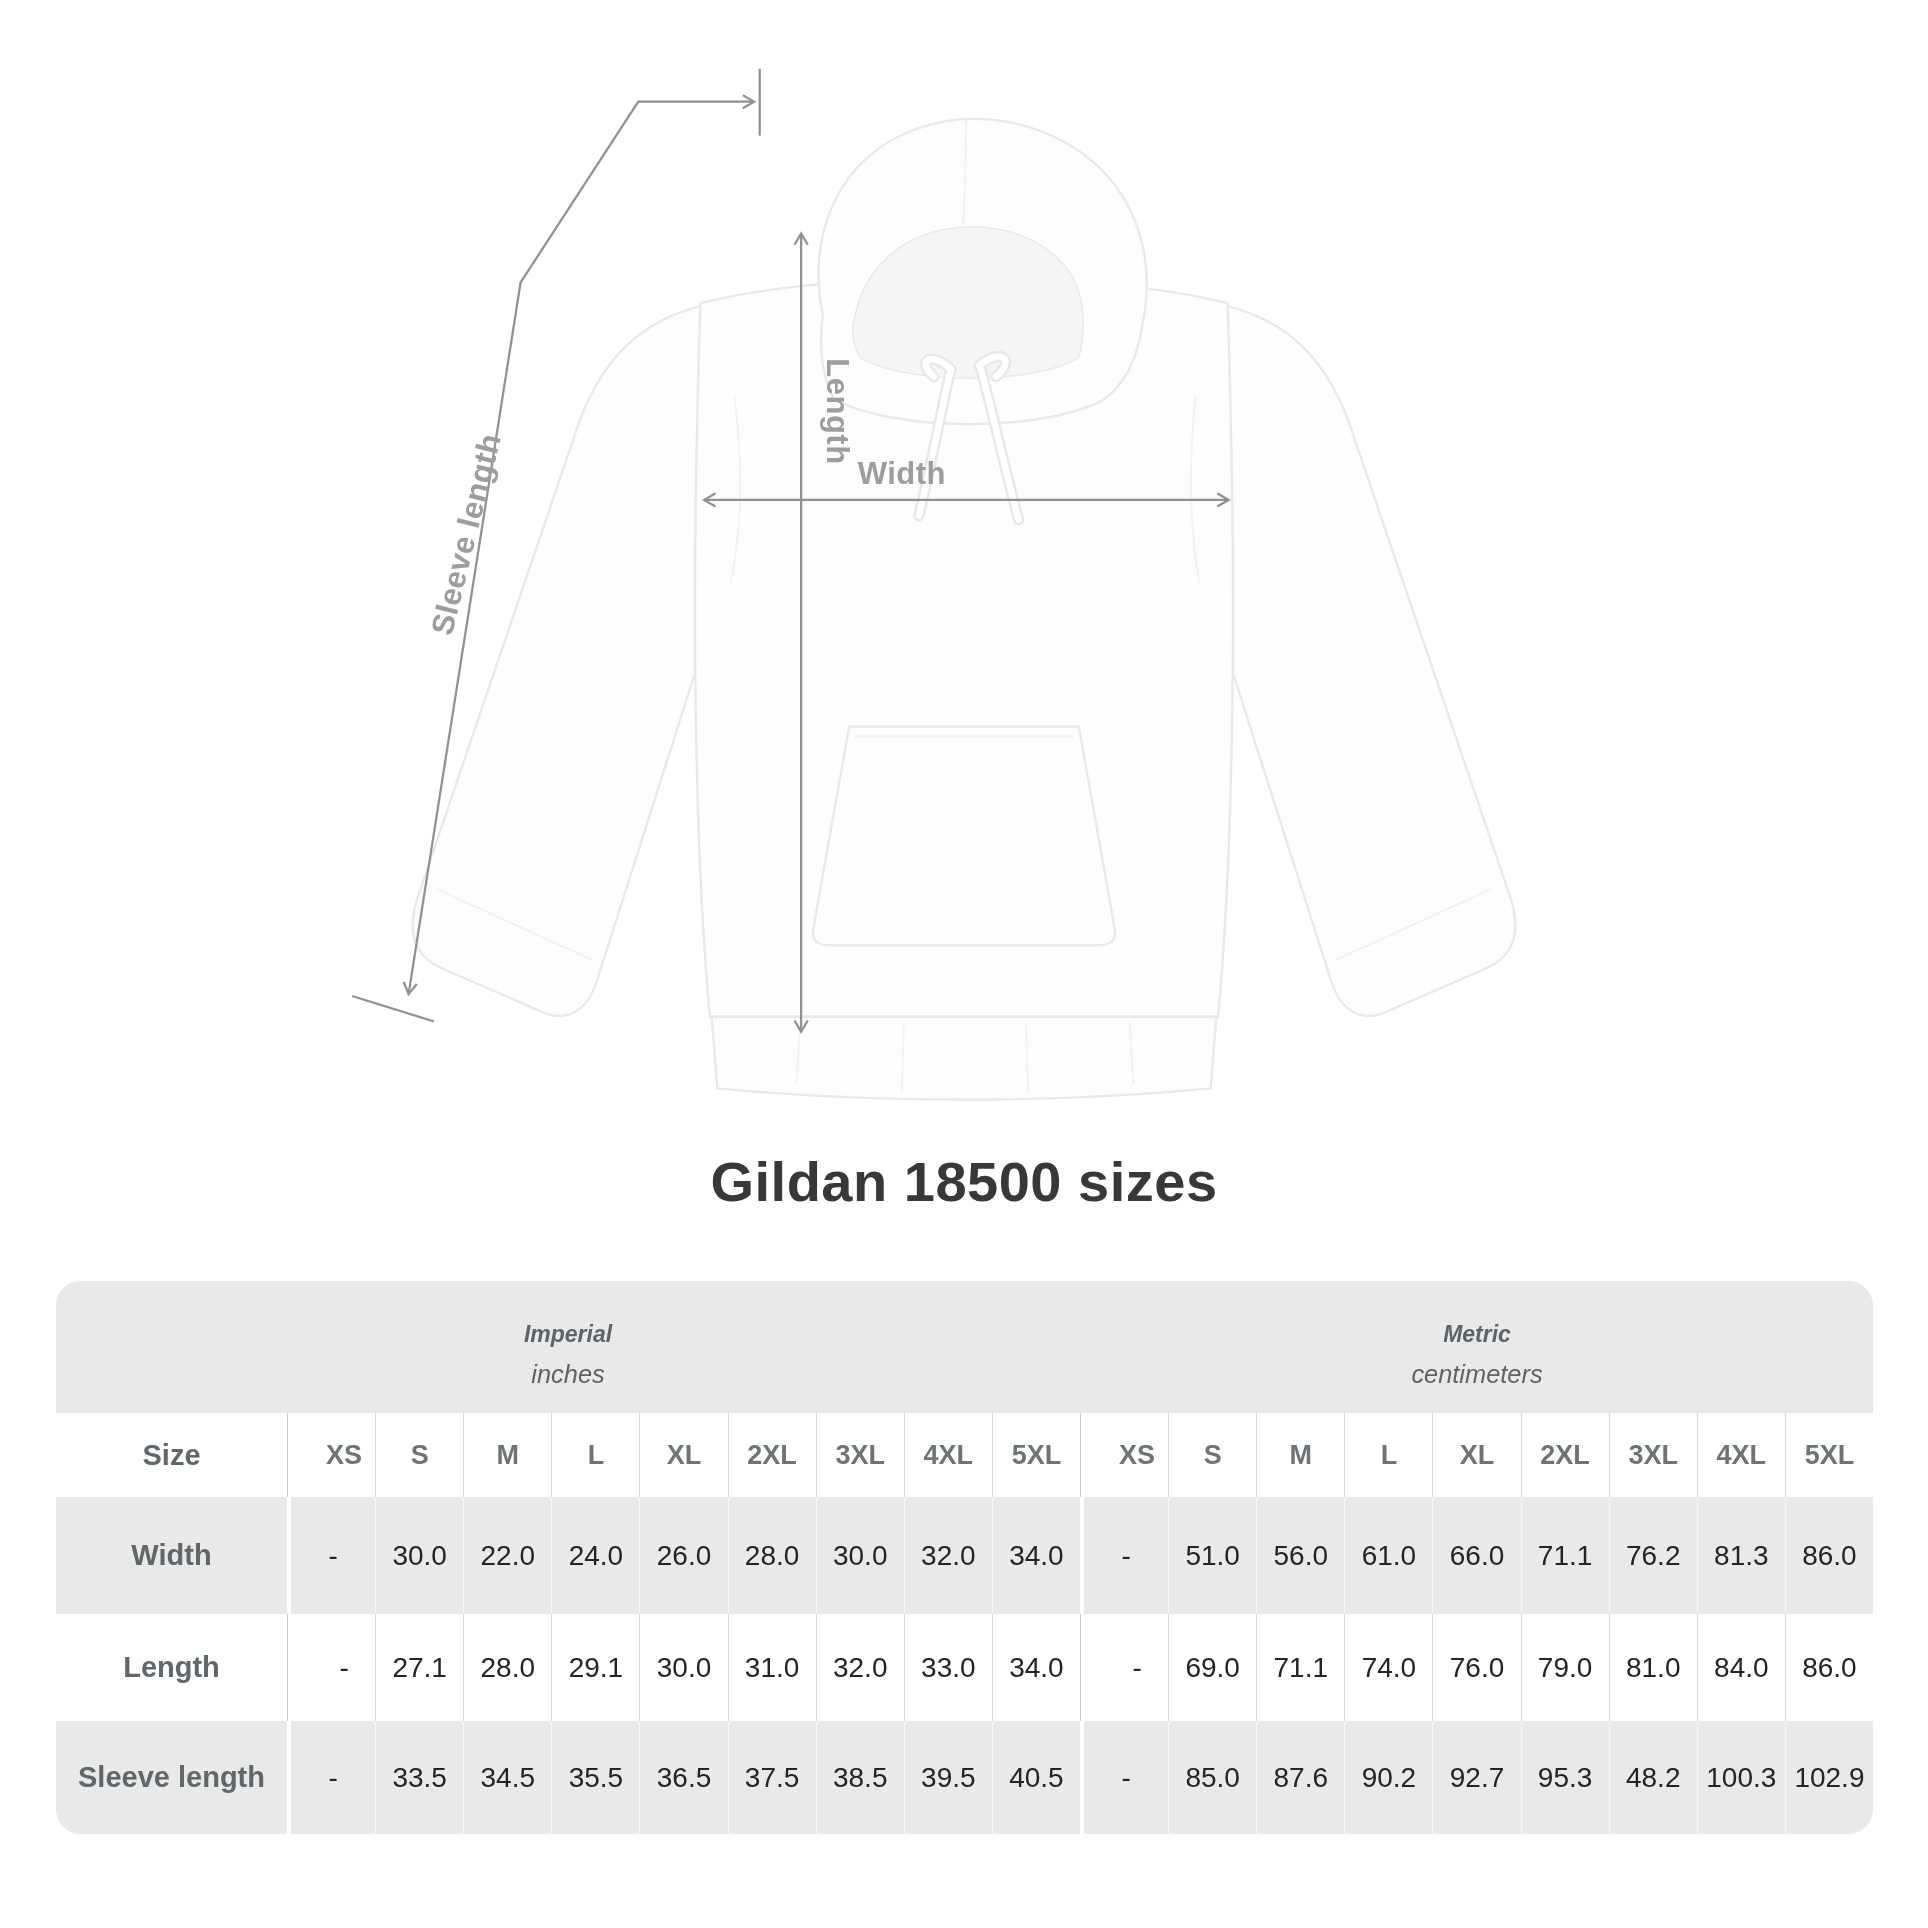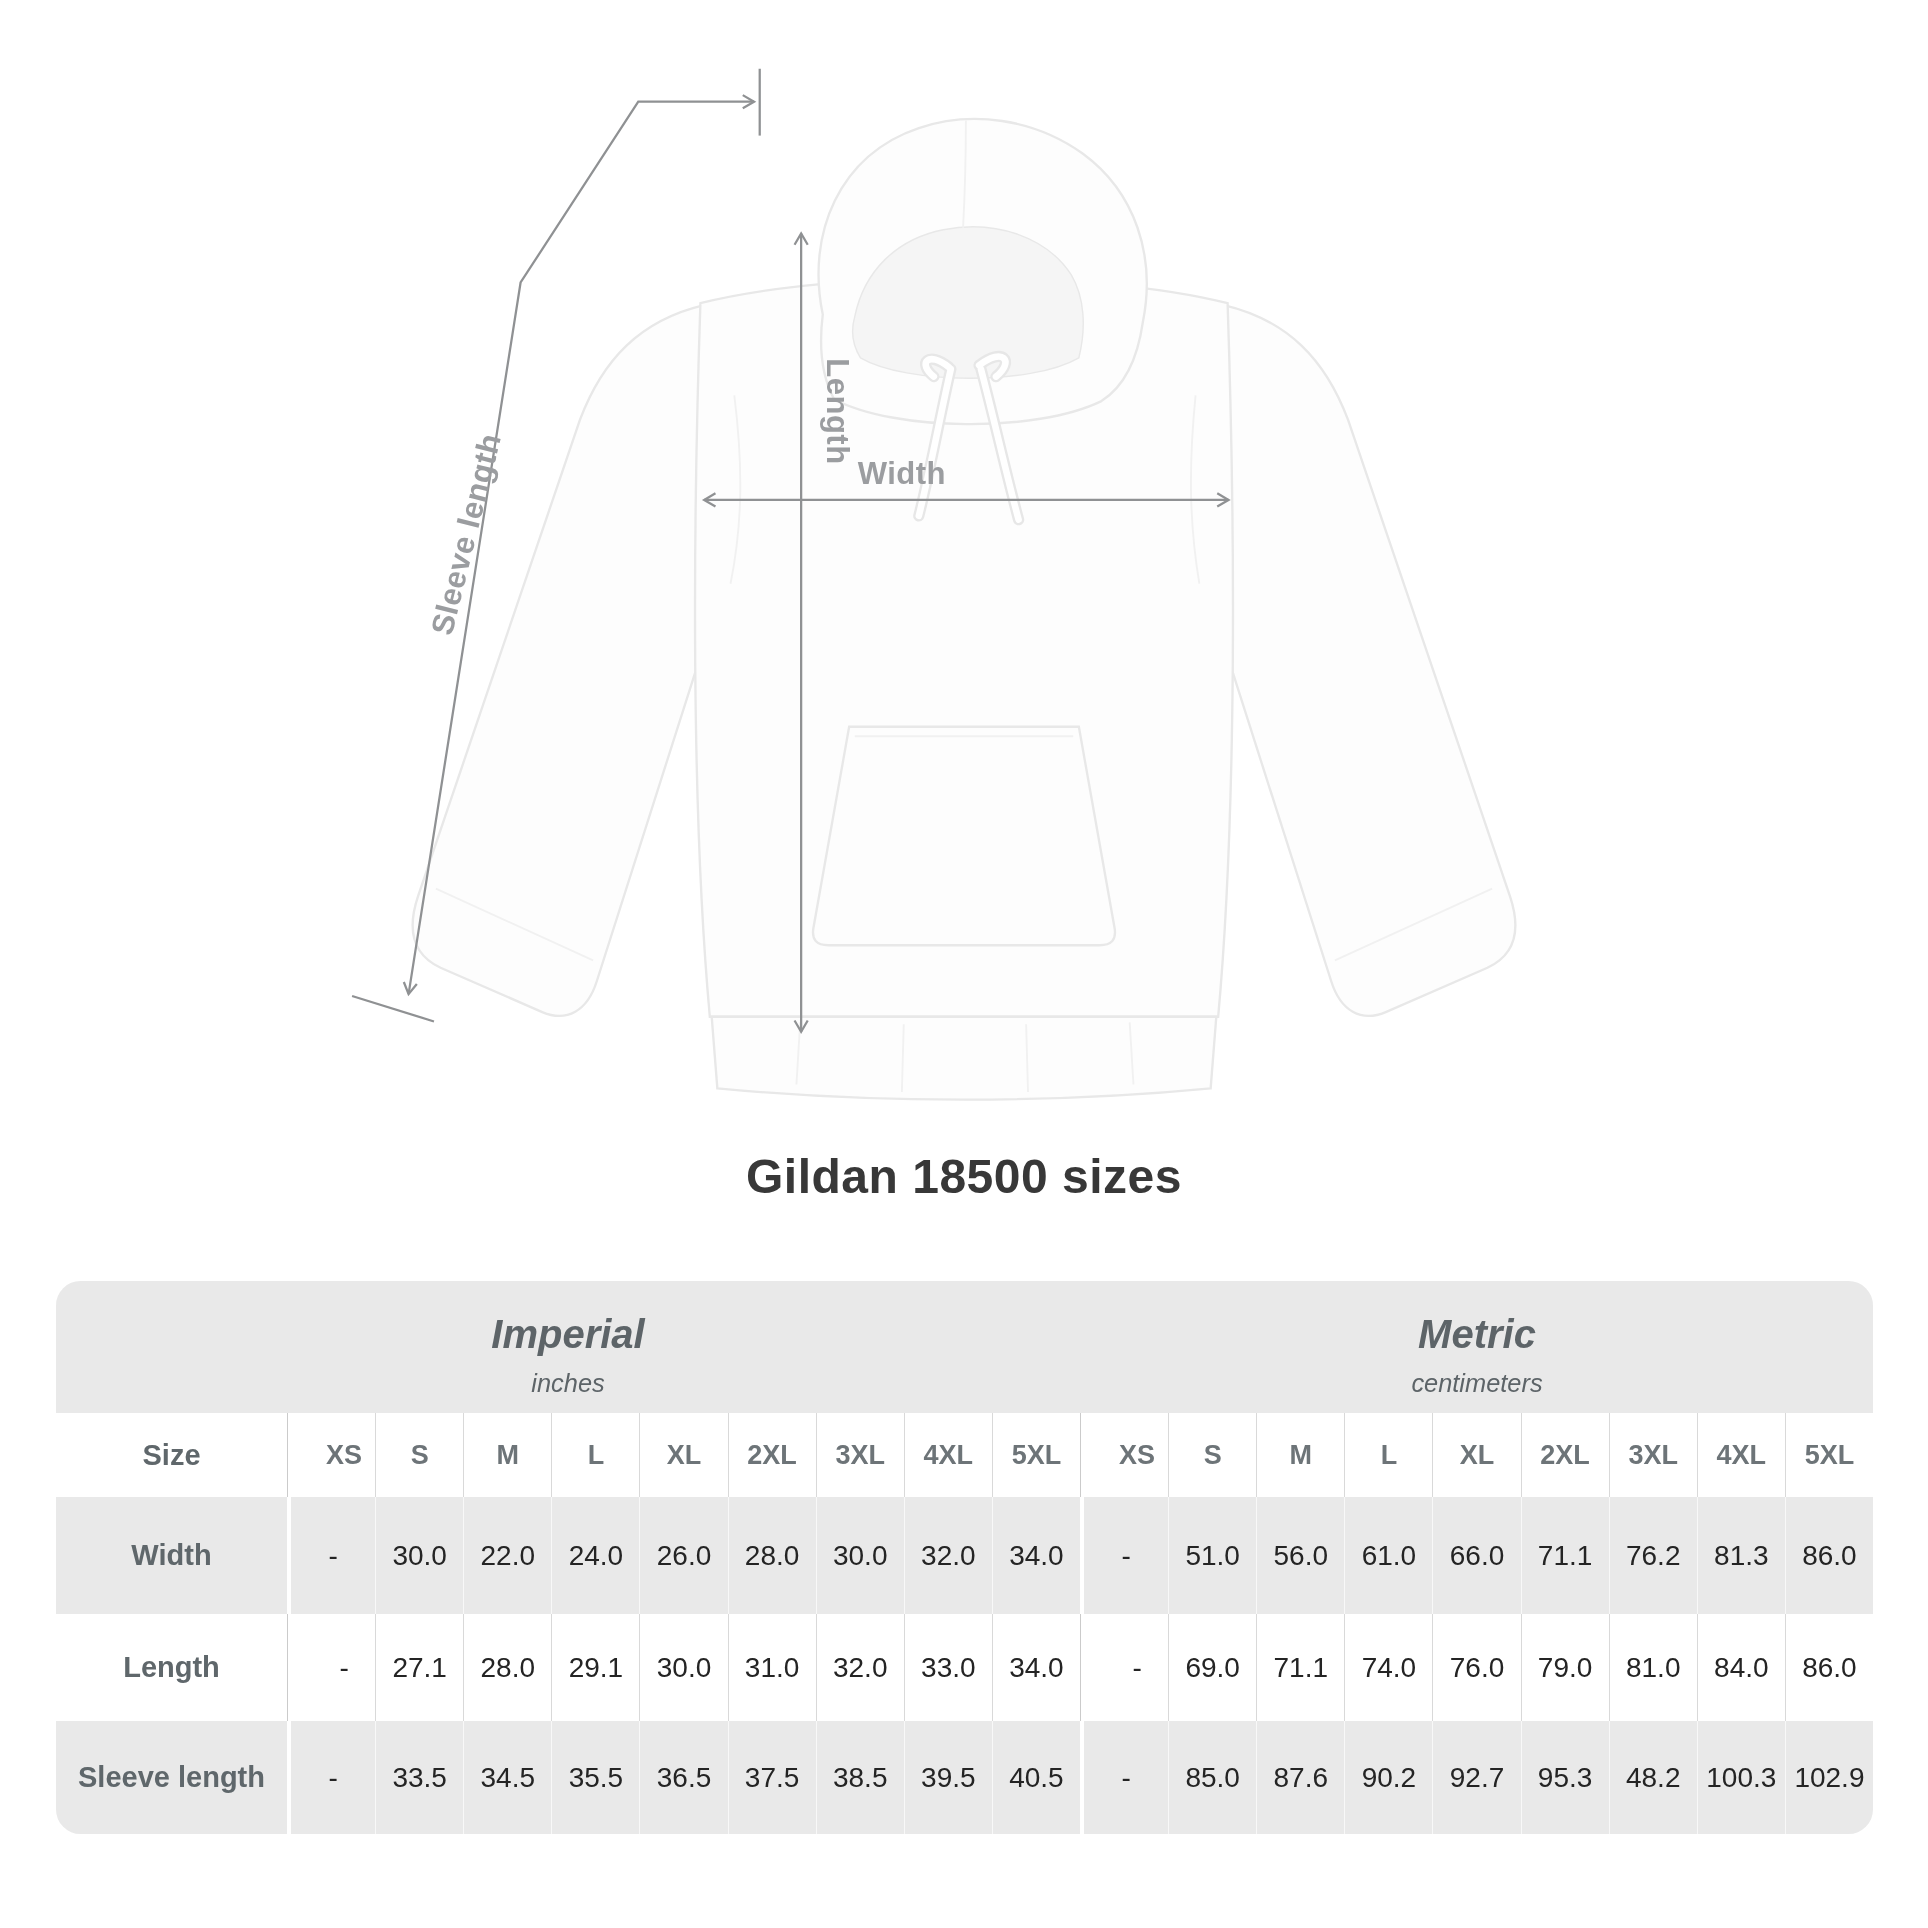--- a/index.html
+++ b/index.html
@@ -16,34 +16,34 @@
     fill:#9b9da0;letter-spacing:.5px;
   }
   .garment{fill:#fdfdfd;stroke:#e8e8e8;stroke-width:2.5;}
   .garment-inner{fill:#f5f5f5;stroke:#e8e8e8;stroke-width:1.5;}
   .crease{fill:none;stroke:#f1f1f1;stroke-width:2;}
   .string-under{fill:none;stroke:#e7e7e7;stroke-width:12;stroke-linecap:round;}
   .string-over{fill:none;stroke:#ffffff;stroke-width:7;stroke-linecap:round;}
   
   .title{
     position:absolute;top:1149px;left:0;width:100%;text-align:center;
-    font-size:48px;font-weight:bold;color:#383838;letter-spacing:0.5px;
+    font-size:56px;font-weight:bold;color:#383838;letter-spacing:0.5px;
   }
   .subtitle{
     position:absolute;top:1224px;left:0;width:100%;text-align:center;
     font-size:28px;font-style:italic;color:#565656;
   }
   
   .size-table{
     position:absolute;left:56px;top:1281px;width:1817px;
     border-radius:24.5px;overflow:hidden;
   }
   .band-row{display:grid;grid-template-columns:1024px 794px;height:132px;background:#e9e9e9;}
   .band-cell{display:flex;flex-direction:column;align-items:center;justify-content:center;gap:11.3px;padding-top:3.8px;}
-  .band-label{font-size:40px;font-weight:bold;font-style:italic;color:#5d6468;margin-top:12px;}
+  .band-label{font-size:23px;font-weight:bold;font-style:italic;color:#5d6468;margin-top:12px;}
   .band-unit{font-size:25.4px;font-style:italic;color:#5d6468;}
   .trow{display:grid;grid-template-columns:231px repeat(18,1fr);align-items:center;background:#ffffff;}
   .row-hdr{height:84px;}
   .row-w{height:117px;}
   .row-l{height:107px;}
   .row-s{height:113px;}
   .bg-gray{background:#e9e9e9;}
   .cell{height:100%;display:flex;align-items:center;justify-content:center;}
   .size-head,.label-cell{font-size:29px;font-weight:bold;color:#5f676b;}
   .hdr-cell{font-size:27px;font-weight:bold;color:#6d7478;}

